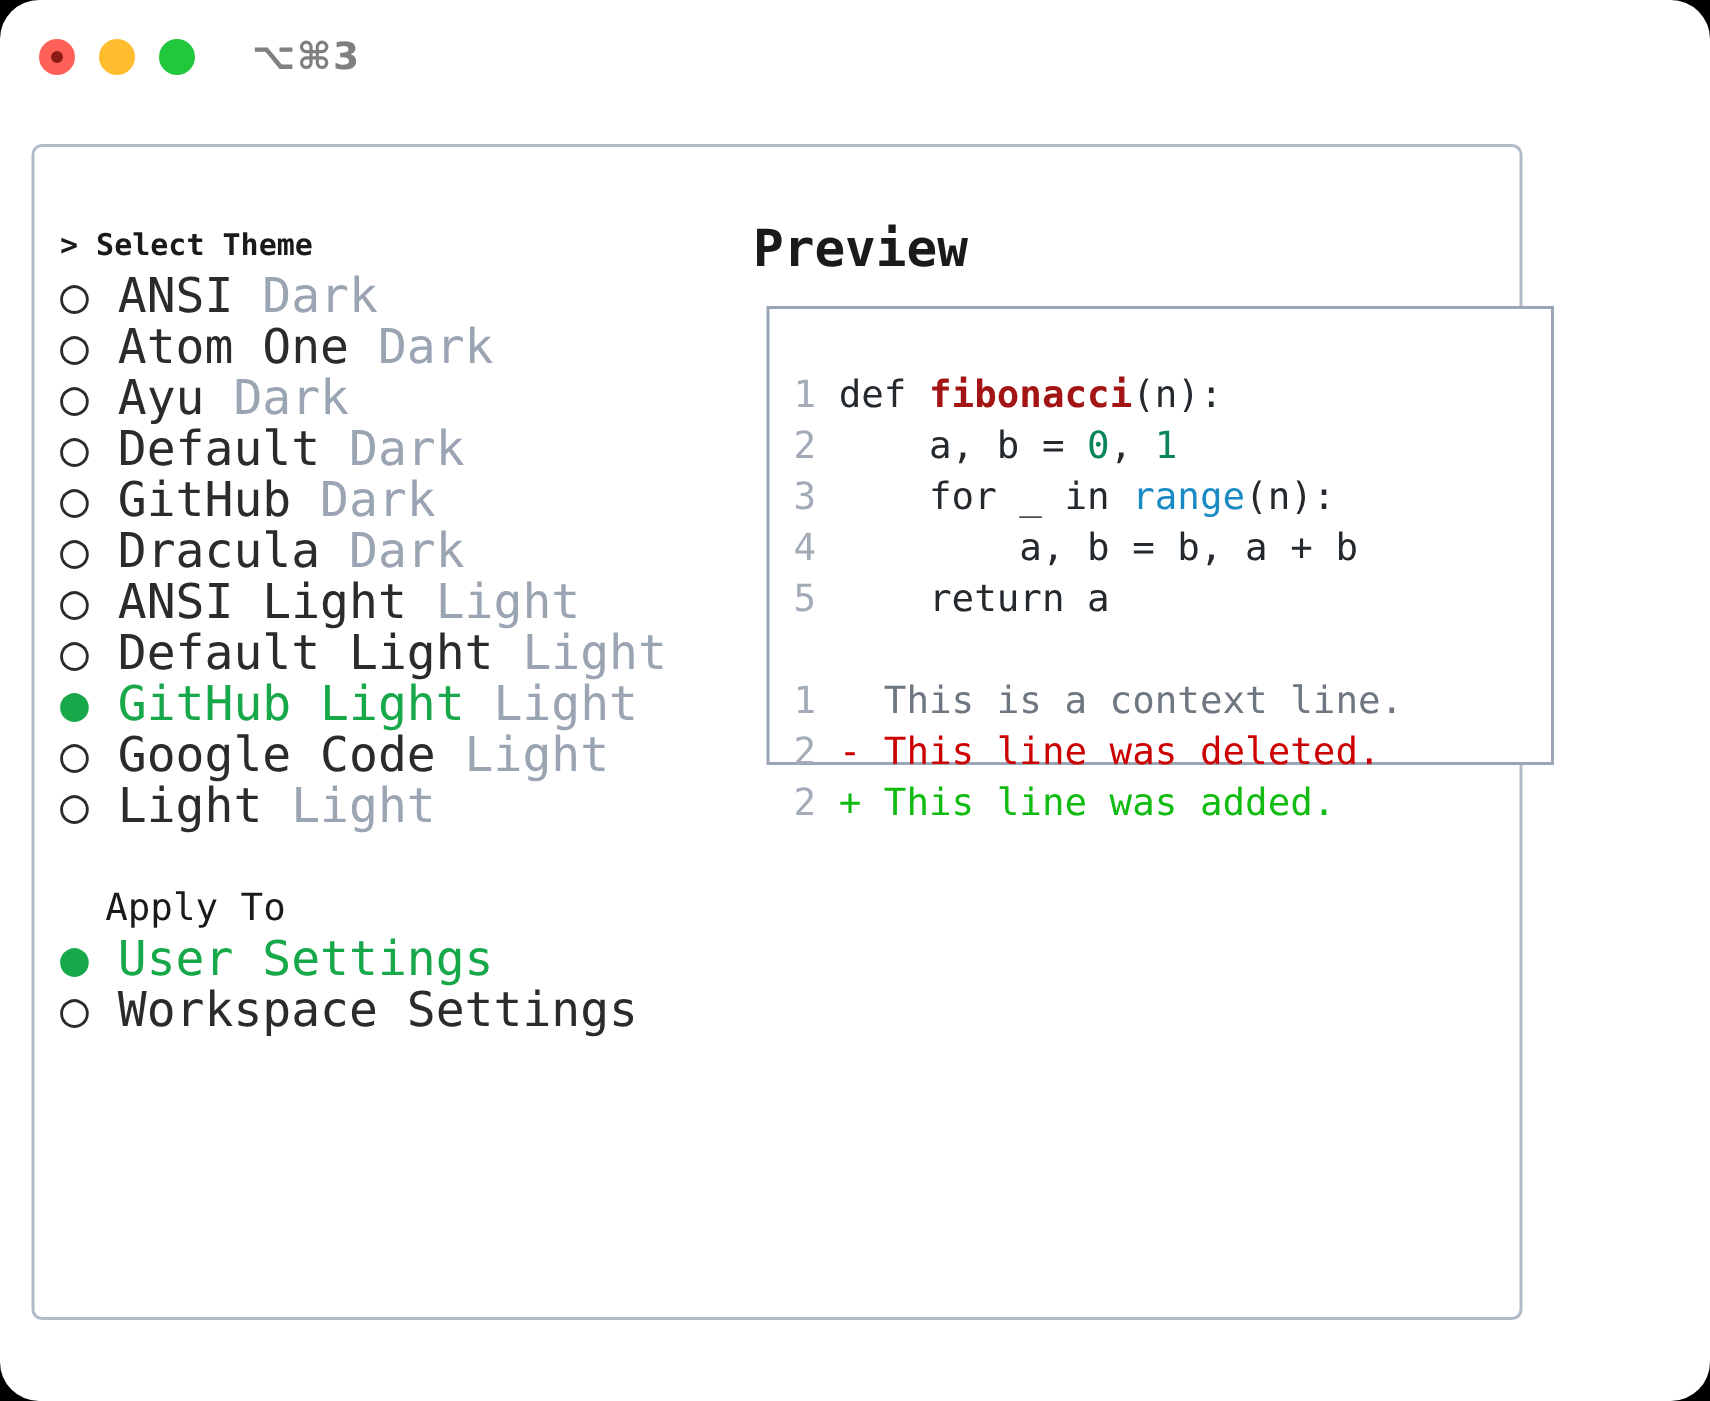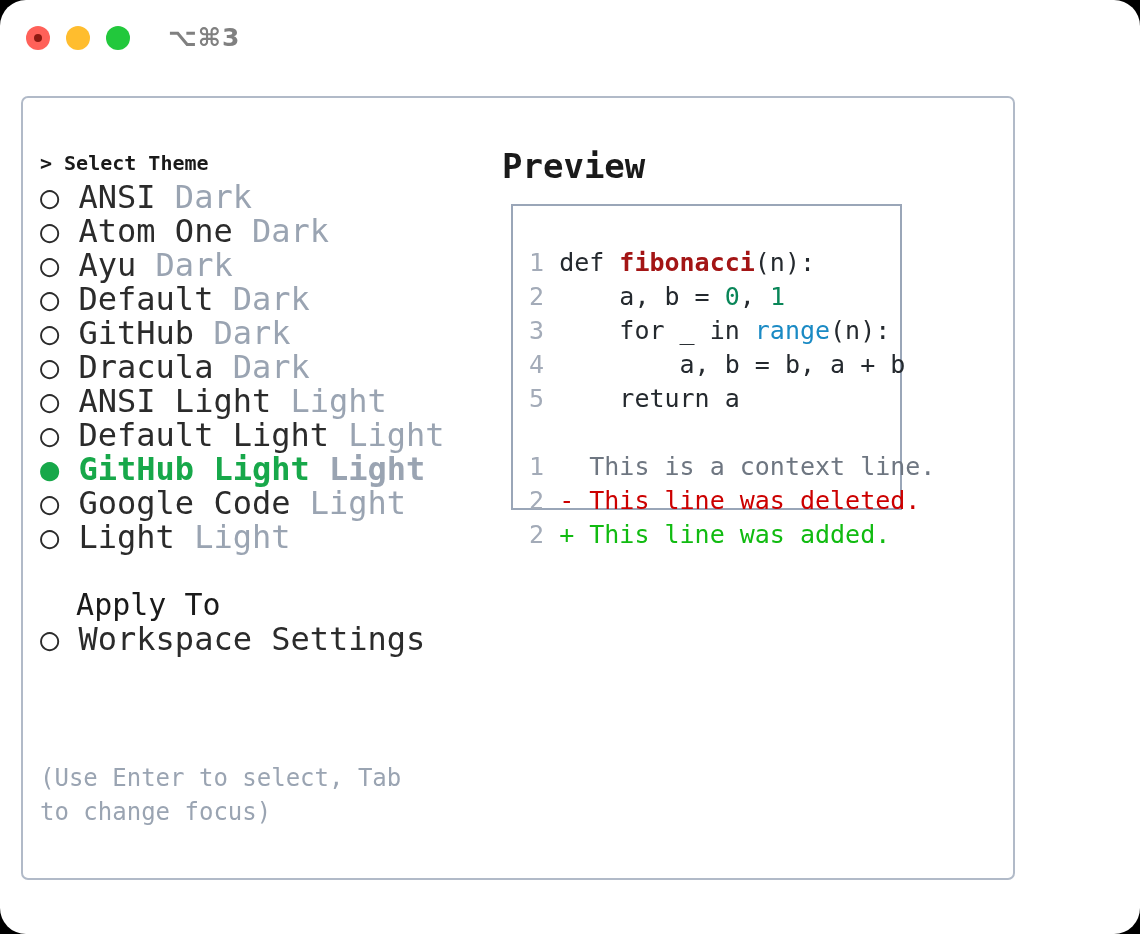--- a/index.html
+++ b/index.html
@@ -90,29 +90,29 @@
 
   .opt-row {
     font-family: "DejaVu Sans Mono", monospace;
     font-size: 32px;
     line-height: 34px;
     color: #2b2b2b;
     white-space: pre;
     display: block;
   }
   .bullet { display: inline; }
-  .opt-row.selected { color: #17a84a; font-weight: bold; }
+  .opt-row.selected { color: #17a84a; }
   .opt-row.selected .bullet { color: #17a84a; }
   .badge { color: #9aa4b2; }
 
   .spacer-row { height: 34px; }
 
   #apply-header {
     font-family: "DejaVu Sans Mono", monospace;
-    font-size: 30px;
+    font-size: 25px;
     font-weight: 400;
     color: #1a1a1a;
     line-height: 34px;
     white-space: pre;
   }
 
   #hint {
     position: absolute;
     left: 17px; top: 663px;
     width: 400px;
@@ -128,21 +128,21 @@
     left: 479px; top: 48px;
     font-family: "DejaVu Sans Mono", monospace;
     font-size: 34px;
     font-weight: 700;
     color: #1a1a1a;
   }
 
   #preview-box {
     position: absolute;
     left: 488px; top: 106px;
-    width: 391px;
+    width: 525px;
     height: 306px;
     border: 2px solid #9aa6b8;
     background: #ffffff;
   }
 
   #code {
     position: absolute;
     left: 16px; top: 40px;
     font-family: "DejaVu Sans Mono", monospace;
     font-size: 25px;
@@ -188,25 +188,25 @@
           <div class="opt-row"><span class="bullet">○</span> <span>Dracula</span> <span class="badge">Dark</span></div>
           <div class="opt-row"><span class="bullet">○</span> <span>ANSI Light</span> <span class="badge">Light</span></div>
           <div class="opt-row"><span class="bullet">○</span> <span>Default Light</span> <span class="badge">Light</span></div>
           <div class="opt-row selected"><span class="bullet">●</span> <span>GitHub Light</span> <span class="badge">Light</span></div>
           <div class="opt-row"><span class="bullet">○</span> <span>Google Code</span> <span class="badge">Light</span></div>
           <div class="opt-row"><span class="bullet">○</span> <span>Light</span> <span class="badge">Light</span></div>
         </div>
       <div class="spacer-row"></div>
       <div id="apply-header">  Apply To</div>
       <div id="apply-options">
+          <div class="opt-row selected"><span class="bullet">●</span> <span>User Settings</span></div>
           <div class="opt-row"><span class="bullet">○</span> <span>Workspace Settings</span></div>
         </div>
     </div>
 
-    <div id="hint">(Use Enter to select, Tab to change focus)</div>
 
     <div id="preview-title">Preview</div>
 
     <div id="preview-box">
       <div id="code"><span class="code-line"><span class="ln">1</span> <span class="kw">def </span><span class="fn">fibonacci</span><span class="plain">(n):</span></span><span class="code-line"><span class="ln">2</span> <span class="plain">    a, b = </span><span class="num">0</span><span class="plain">, </span><span class="num">1</span></span><span class="code-line"><span class="ln">3</span> <span class="plain">    for _ in </span><span class="builtin">range</span><span class="plain">(n):</span></span><span class="code-line"><span class="ln">4</span> <span class="plain">        a, b = b, a + b</span></span><span class="code-line"><span class="ln">5</span> <span class="plain">    return a</span></span><span class="blank"></span><span class="code-line"><span class="ln">1</span> <span class="ctx">  </span><span class="ctx">This is a context line.</span></span><span class="code-line"><span class="ln">2</span> <span class="del">- </span><span class="del">This line was deleted.</span></span><span class="code-line"><span class="ln">2</span> <span class="add">+ </span><span class="add">This line was added.</span></span></div>
     </div>
 
   </div>
 </div>
 

